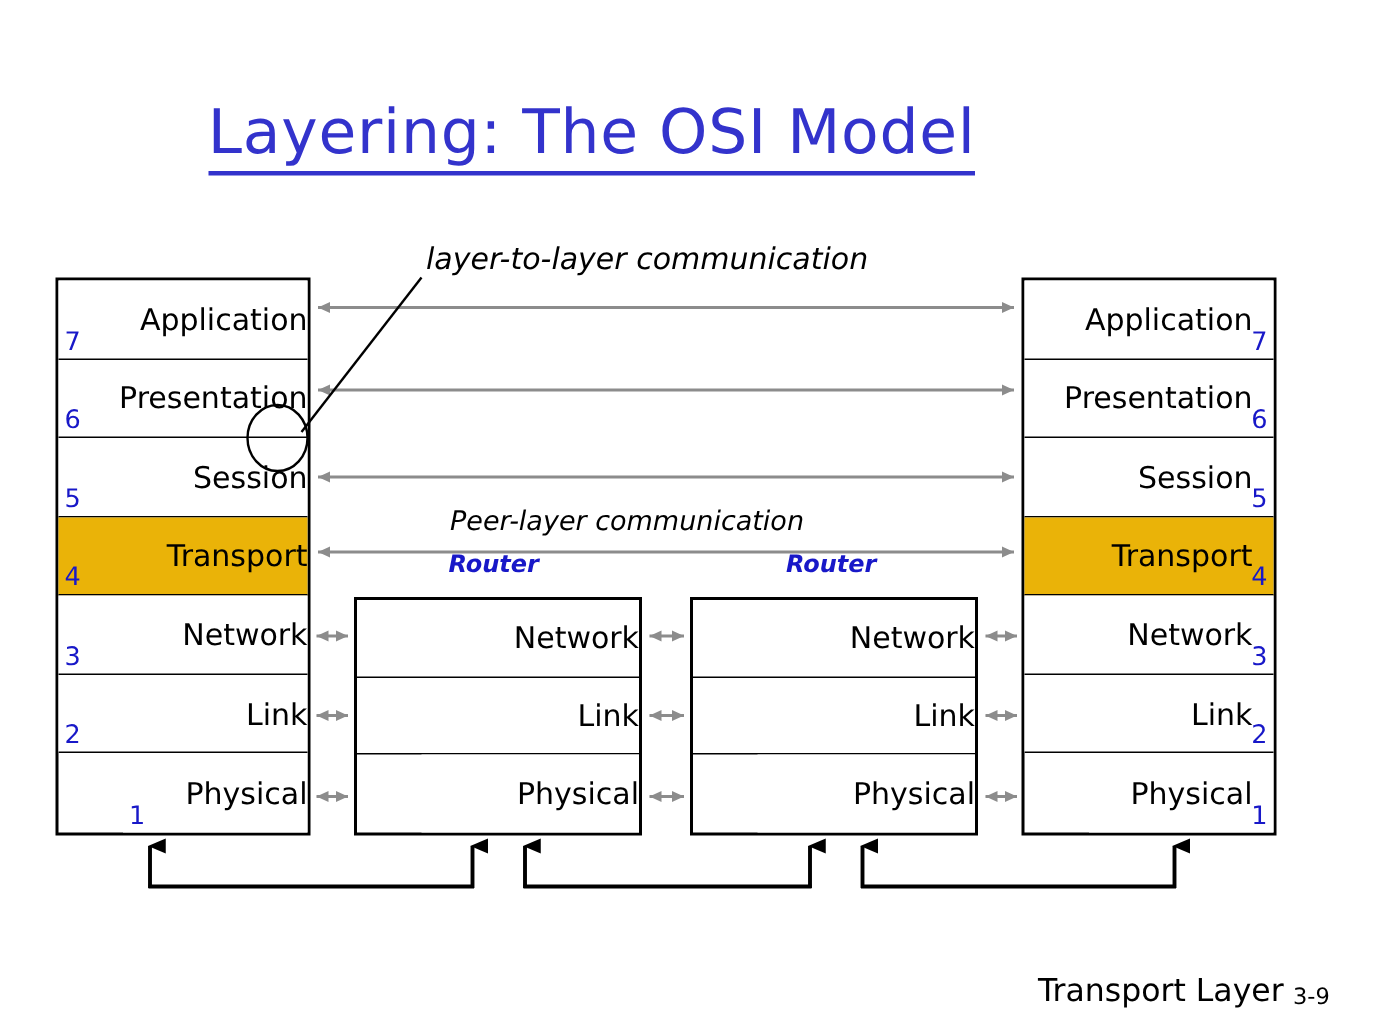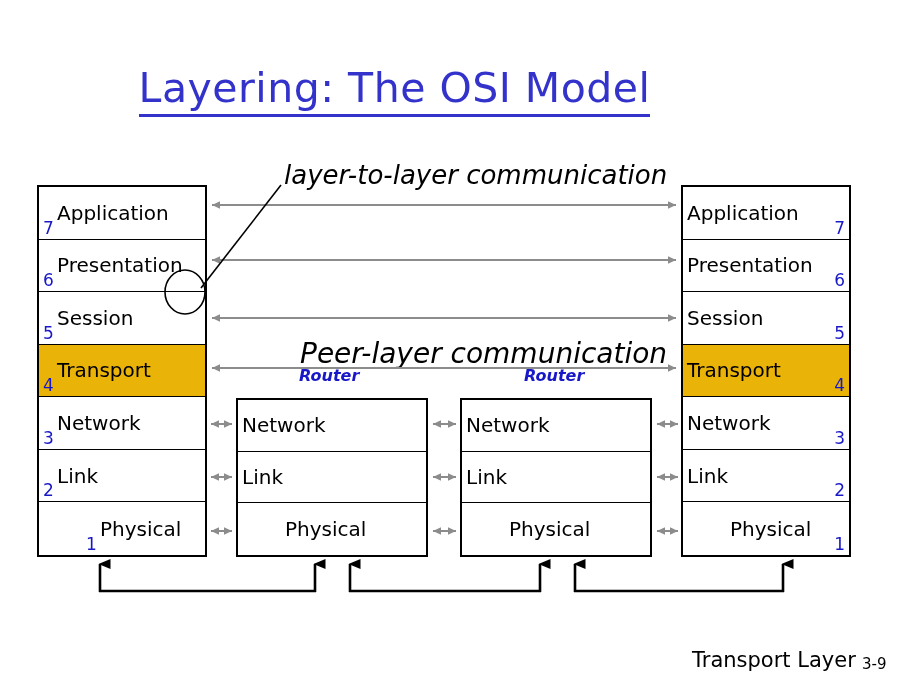--- a/index.html
+++ b/index.html
@@ -49,21 +49,21 @@
     background: #ffffff;
   }
   .layer-row:last-child { border-bottom: none; margin-left: 43px; }
   .layer-row.shaded { background: #eab308; }
   .layer-label {
     position: absolute;
     left: 4px;
     right: 0;
     top: 50%;
     transform: translateY(-50%);
-    text-align: left;
+    text-align: right;
     font-size: 20px;
     color: #000000;
     white-space: nowrap;
   }
   .layer-num {
     position: absolute;
     bottom: 0px;
     font-size: 17px;
     color: #1818c8;
     line-height: 1;
@@ -76,22 +76,22 @@
   .endsys .layer-label { padding-left: 14px; }
   .endsys.right-side .layer-label { padding-left: 0; padding-right: 14px; }
 
   
   .annot {
     position: absolute;
     font-style: italic;
     white-space: nowrap;
     color: #000000;
   }
-  #layer-to-layer-label { font-size: 26px; left: 284px; top: 160px; }
-  #peer-layer-label     { font-size: 28px; left: 300px; top: 337px; }
+  #layer-to-layer-label { font-size: 20px; left: 284px; top: 160px; }
+  #peer-layer-label     { font-size: 18px; left: 300px; top: 337px; }
   .router-label {
     position: absolute;
     font-style: italic;
     font-weight: bold;
     font-size: 16px;
     color: #1818c8;
     white-space: nowrap;
   }
   #router-label-1 { left: 299px; top: 366px; }
   #router-label-2 { left: 524px; top: 366px; }

